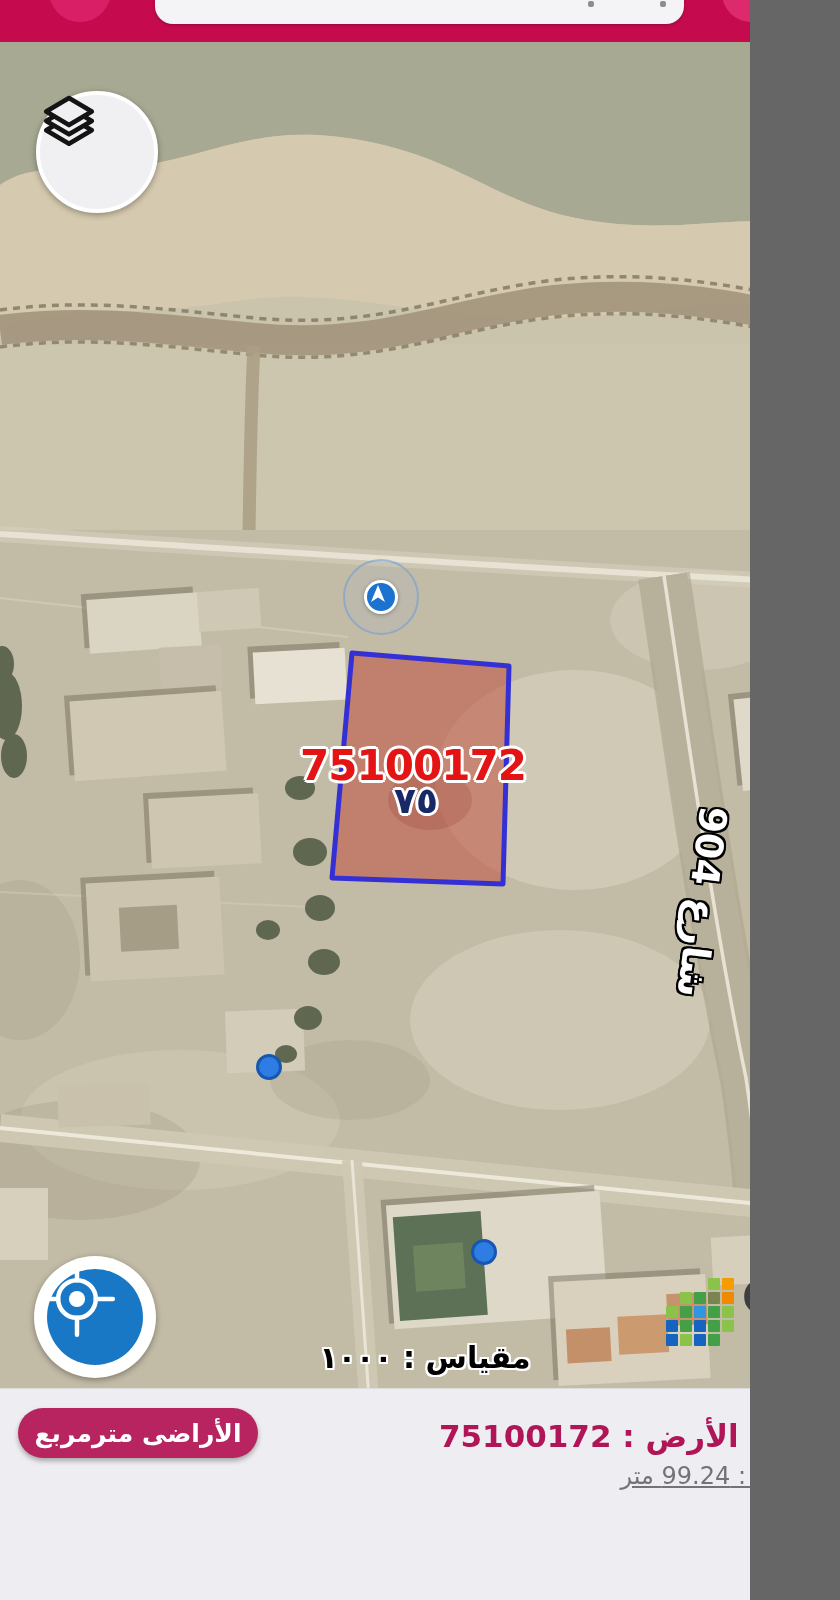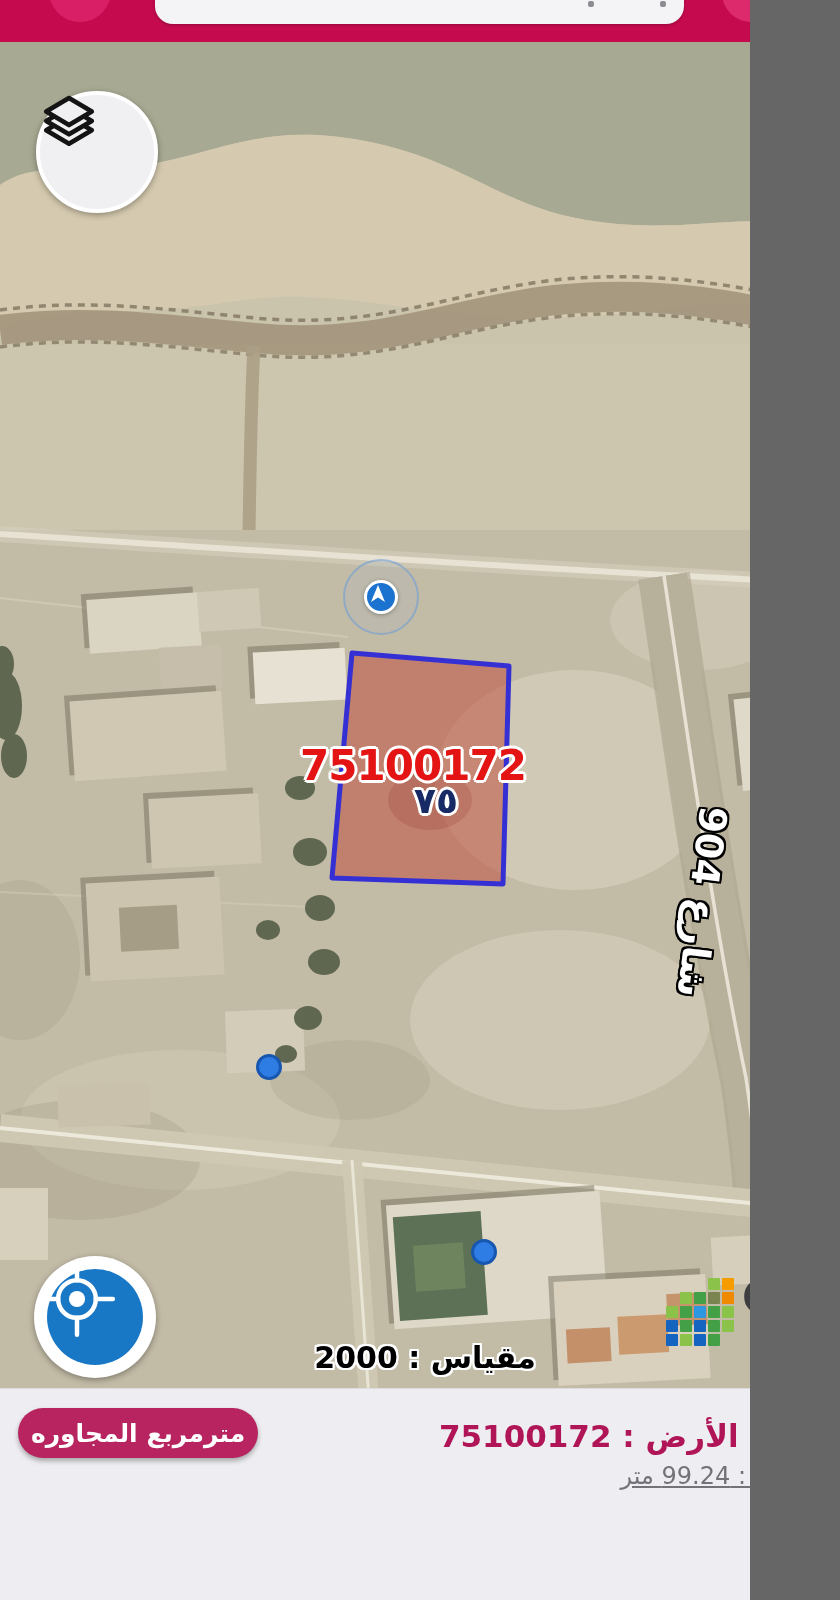--- a/index.html
+++ b/index.html
@@ -32,21 +32,21 @@
            background:var(--dotBlue,#2e7de5);border:3px solid var(--dotBorder,#1857b0);z-index:14;}
   
   .lbl{position:absolute;white-space:nowrap;z-index:12;font-weight:bold;}
   .parcel-num{left:413px;top:765px;transform:translate(-50%,-50%);font-size:42px;
               color:var(--parcelText,#e51414);letter-spacing:-1px;
               text-shadow:3px 0 0 #fff,-3px 0 0 #fff,0 3px 0 #fff,0 -3px 0 #fff,
                           2px 2px 0 #fff,-2px 2px 0 #fff,2px -2px 0 #fff,-2px -2px 0 #fff;}
   .parcel-ar{left:416px;top:800px;transform:translate(-50%,-50%);font-size:36px;
              color:var(--parcelNavy,#182a66);
              text-shadow:3px 0 0 #fff,-3px 0 0 #fff,0 3px 0 #fff,0 -3px 0 #fff,
-                         2px 2px 0 #fff,-2px 2px 0 #fff,2px -2px 0 #fff,-2px -2px 0 #fff;margin-left:20px;}
+                         2px 2px 0 #fff,-2px 2px 0 #fff,2px -2px 0 #fff,-2px -2px 0 #fff;}
   .street-lbl{left:702px;top:902px;transform:translate(-50%,-50%) rotate(97deg);
               direction:rtl;font-size:38px;color:#fff;
               text-shadow:2px 0 0 #000,-2px 0 0 #000,0 2px 0 #000,0 -2px 0 #000,
                           2px 2px 0 #000,-2px 2px 0 #000,2px -2px 0 #000,-2px -2px 0 #000;}
   .scale-lbl{left:295px;top:1340px;width:260px;text-align:center;direction:rtl;font-size:30px;color:#000;
              text-shadow:2px 0 0 #fff,-2px 0 0 #fff,0 2px 0 #fff,0 -2px 0 #fff,
                          2px 2px 0 #fff,-2px 2px 0 #fff,2px -2px 0 #fff,-2px -2px 0 #fff;}
   
   .cgis{position:absolute;left:666px;top:1276px;display:flex;align-items:flex-end;gap:8px;z-index:16;}
   .cgis-grid{display:grid;grid-template-columns:repeat(5,12px);grid-auto-rows:12px;gap:2px;}
@@ -210,21 +210,21 @@
 
     <div class="compass-pin">
       <svg width="22" height="22" viewBox="0 0 22 22">
         <path d="M11,2 L18,19 L11,14.5 L4,19 Z" fill="#fff"></path>
       </svg>
     </div>
 
     <div class="lbl parcel-num">75100172</div>
     <div class="lbl parcel-ar">٧٥</div>
     <div class="lbl street-lbl">شارع 904</div>
-    <div class="lbl scale-lbl">مقياس : 2000</div>
+    <div class="lbl scale-lbl">مقياس : ١٠٠٠</div>
 
     <div class="map-dot" style="left:256px;top:1054px"></div>
     <div class="map-dot" style="left:471px;top:1239px"></div>
 
     <div class="round-btn target-btn">
       <div class="target-inner">
         <svg width="86" height="86" viewBox="0 0 96 96">
           <circle cx="48" cy="48" r="21" fill="none" stroke="#fff" stroke-width="5"></circle>
           <path d="M48,8 V27 M48,69 V88 M8,48 H27 M69,48 H88" stroke="#fff" stroke-width="5" stroke-linecap="round"></path>
           <circle cx="48" cy="48" r="9" fill="#fff"></circle>
@@ -274,20 +274,20 @@
     <div class="tb-circle left">
       
     </div>
     <input class="searchbar" type="text" value="" style="">
     <div class="sb-mark" style="left:588px"></div>
     <div class="sb-mark" style="left:660px"></div>
     <div class="tb-circle right"></div>
   </div>
 
   <div class="panel">
-    <button class="neighbors-btn">مترمربع المجاوره</button>
+    <button class="neighbors-btn">الأراضى مترمربع</button>
     <div class="info">
       <div class="info-line1">رقم الأرض : 75100172</div>
       <div class="info-line3">محيط : 99.24 متر</div>
     </div>
   </div>
 
 </div>
 
 </body></html>

